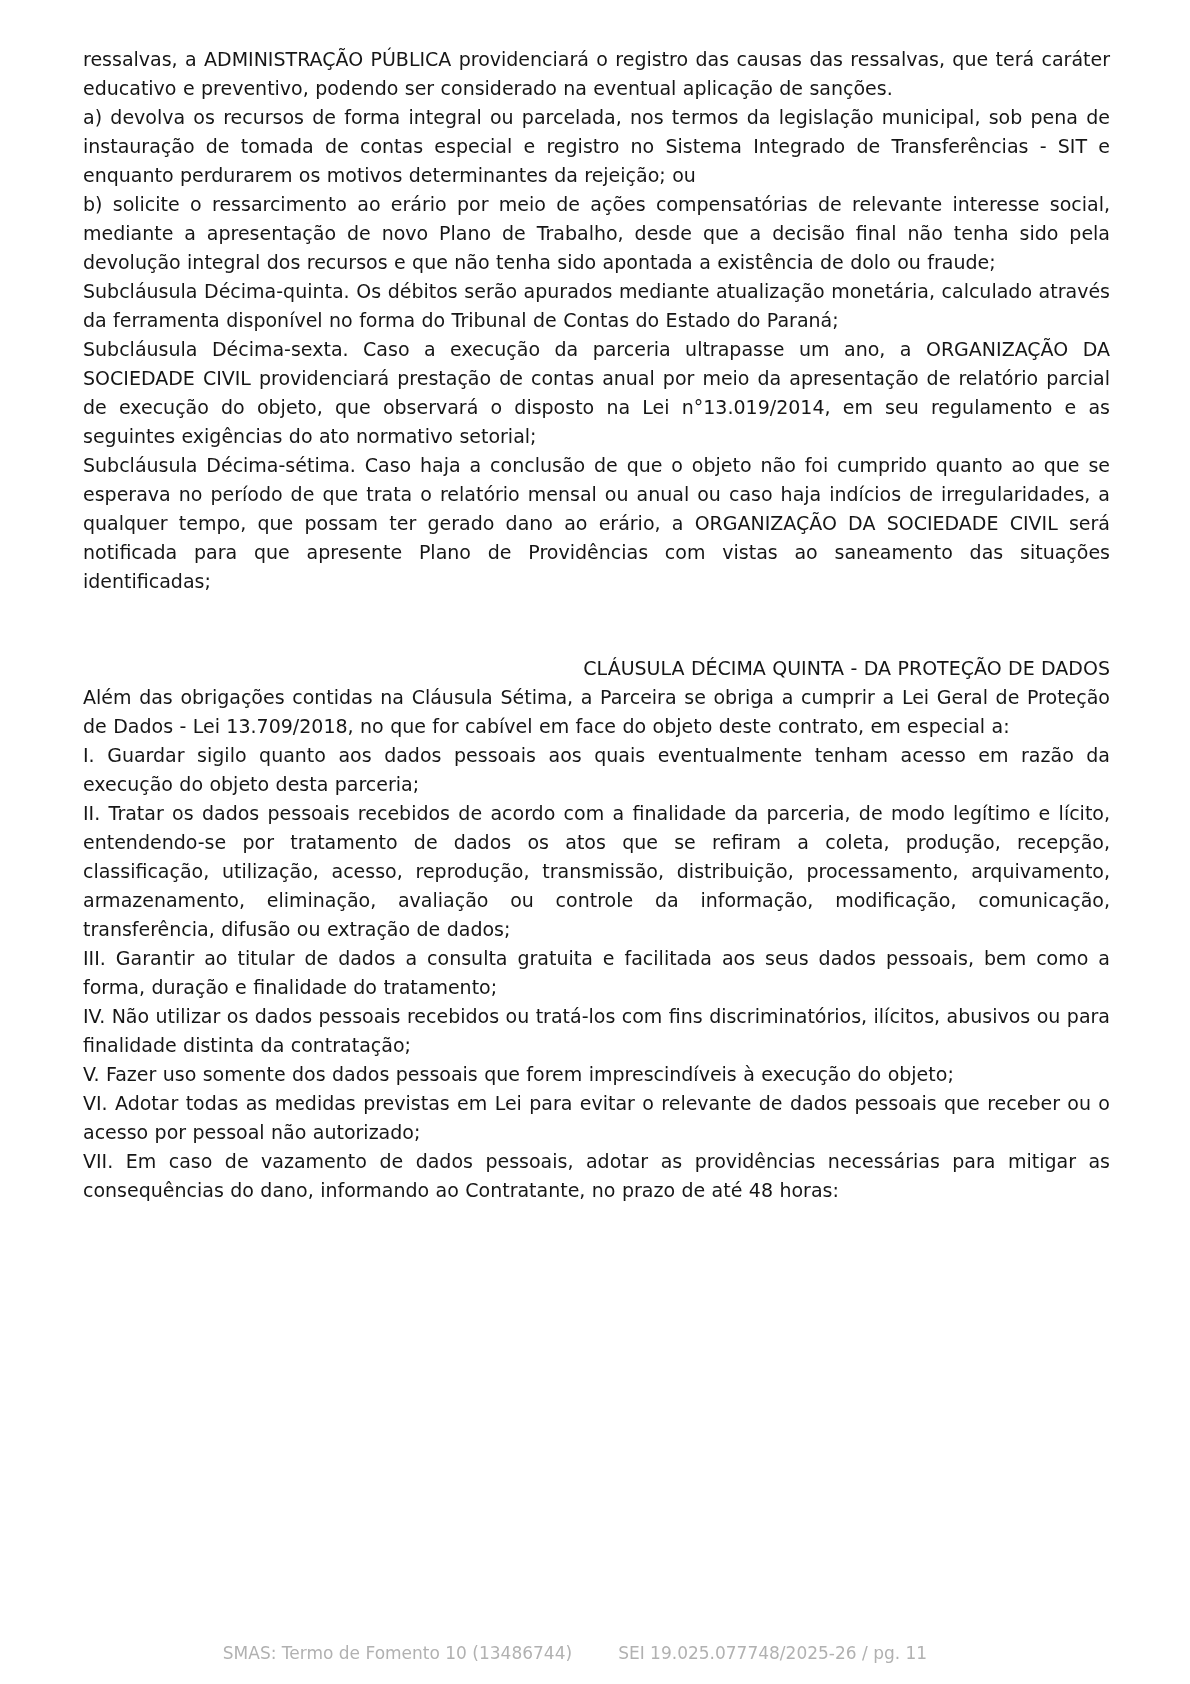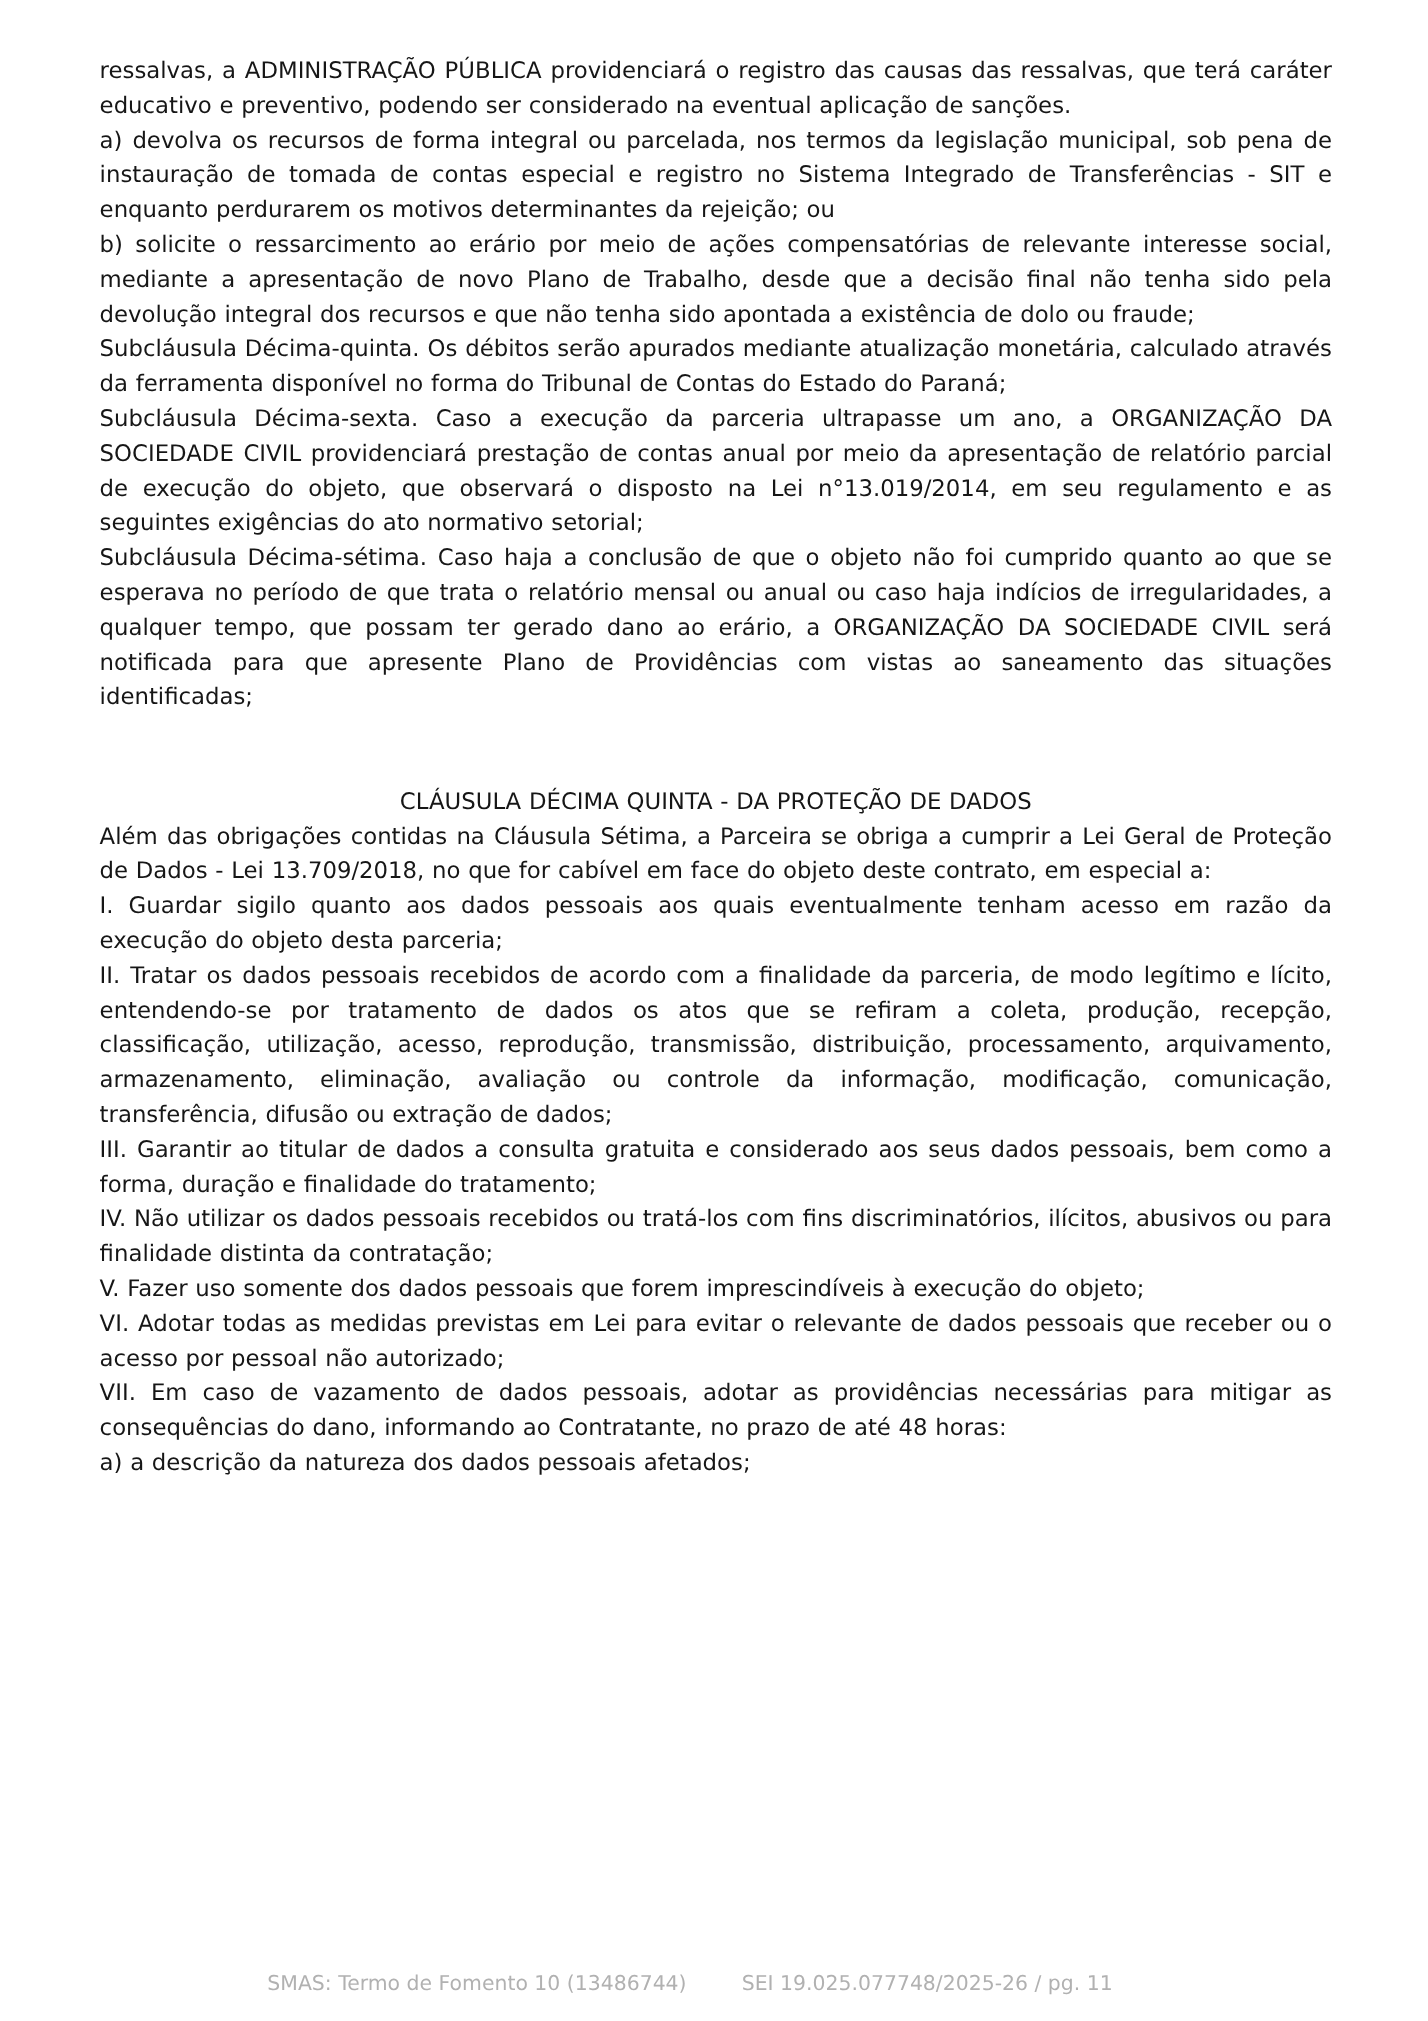--- a/index.html
+++ b/index.html
@@ -27,21 +27,21 @@
     text-align: justify;
     text-justify: inter-word;
     hyphens: none;
     word-spacing: 0.02em;
   }
   .doc-content p {
     margin: 0;
     padding: 0;
   }
   .doc-content p.heading {
-    text-align: center;
+    text-align: right;
   }
   .spacer {
     height: 58px;
   }
   .footer {
     position: absolute;
     top: 1643px;
     left: 0;
     width: 100%;
     display: flex;
@@ -63,24 +63,23 @@
       <p class="body">a) devolva os recursos de forma integral ou parcelada, nos termos da legislação municipal, sob pena de instauração de tomada de contas especial e registro no Sistema Integrado de Transferências - SIT e enquanto perdurarem os motivos determinantes da rejeição; ou</p>
       <p class="body">b) solicite o ressarcimento ao erário por meio de ações compensatórias de relevante interesse social, mediante a apresentação de novo Plano de Trabalho, desde que a decisão final não tenha sido pela devolução integral dos recursos e que não tenha sido apontada a existência de dolo ou fraude;</p>
       <p class="body">Subcláusula Décima-quinta. Os débitos serão apurados mediante atualização monetária, calculado através da ferramenta disponível no forma do Tribunal de Contas do Estado do Paraná;</p>
       <p class="body">Subcláusula Décima-sexta. Caso a execução da parceria ultrapasse um ano, a ORGANIZAÇÃO DA SOCIEDADE CIVIL providenciará prestação de contas anual por meio da apresentação de relatório parcial de execução do objeto, que observará o disposto na Lei n°13.019/2014, em seu regulamento e as seguintes exigências do ato normativo setorial;</p>
       <p class="body">Subcláusula Décima-sétima. Caso haja a conclusão de que o objeto não foi cumprido quanto ao que se esperava no período de que trata o relatório mensal ou anual ou caso haja indícios de irregularidades, a qualquer tempo, que possam ter gerado dano ao erário, a ORGANIZAÇÃO DA SOCIEDADE CIVIL será notificada para que apresente Plano de Providências com vistas ao saneamento das situações identificadas;</p>
       <div class="spacer"></div>
       <p class="heading">CLÁUSULA DÉCIMA QUINTA - DA PROTEÇÃO DE DADOS</p>
       <p class="body">Além das obrigações contidas na Cláusula Sétima, a Parceira se obriga a cumprir a Lei Geral de Proteção de Dados - Lei 13.709/2018, no que for cabível em face do objeto deste contrato, em especial a:</p>
       <p class="body">I. Guardar sigilo quanto aos dados pessoais aos quais eventualmente tenham acesso em razão da execução do objeto desta parceria;</p>
       <p class="body">II. Tratar os dados pessoais recebidos de acordo com a finalidade da parceria, de modo legítimo e lícito, entendendo-se por tratamento de dados os atos que se refiram a coleta, produção, recepção, classificação, utilização, acesso, reprodução, transmissão, distribuição, processamento, arquivamento, armazenamento, eliminação, avaliação ou controle da informação, modificação, comunicação, transferência, difusão ou extração de dados;</p>
-      <p class="body">III. Garantir ao titular de dados a consulta gratuita e considerado aos seus dados pessoais, bem como a forma, duração e finalidade do tratamento;</p>
+      <p class="body">III. Garantir ao titular de dados a consulta gratuita e facilitada aos seus dados pessoais, bem como a forma, duração e finalidade do tratamento;</p>
       <p class="body">IV. Não utilizar os dados pessoais recebidos ou tratá-los com fins discriminatórios, ilícitos, abusivos ou para finalidade distinta da contratação;</p>
       <p class="body">V. Fazer uso somente dos dados pessoais que forem imprescindíveis à execução do objeto;</p>
       <p class="body">VI. Adotar todas as medidas previstas em Lei para evitar o relevante de dados pessoais que receber ou o acesso por pessoal não autorizado;</p>
       <p class="body">VII. Em caso de vazamento de dados pessoais, adotar as providências necessárias para mitigar as consequências do dano, informando ao Contratante, no prazo de até 48 horas:</p>
-      <p class="body">a) a descrição da natureza dos dados pessoais afetados;</p>
     </div>
   <div class="footer">
     <span>SMAS: Termo de Fomento 10 (13486744)</span>
     <span>SEI 19.025.077748/2025-26 / pg. 11</span>
   </div>
 </div>
 
 </body></html>

